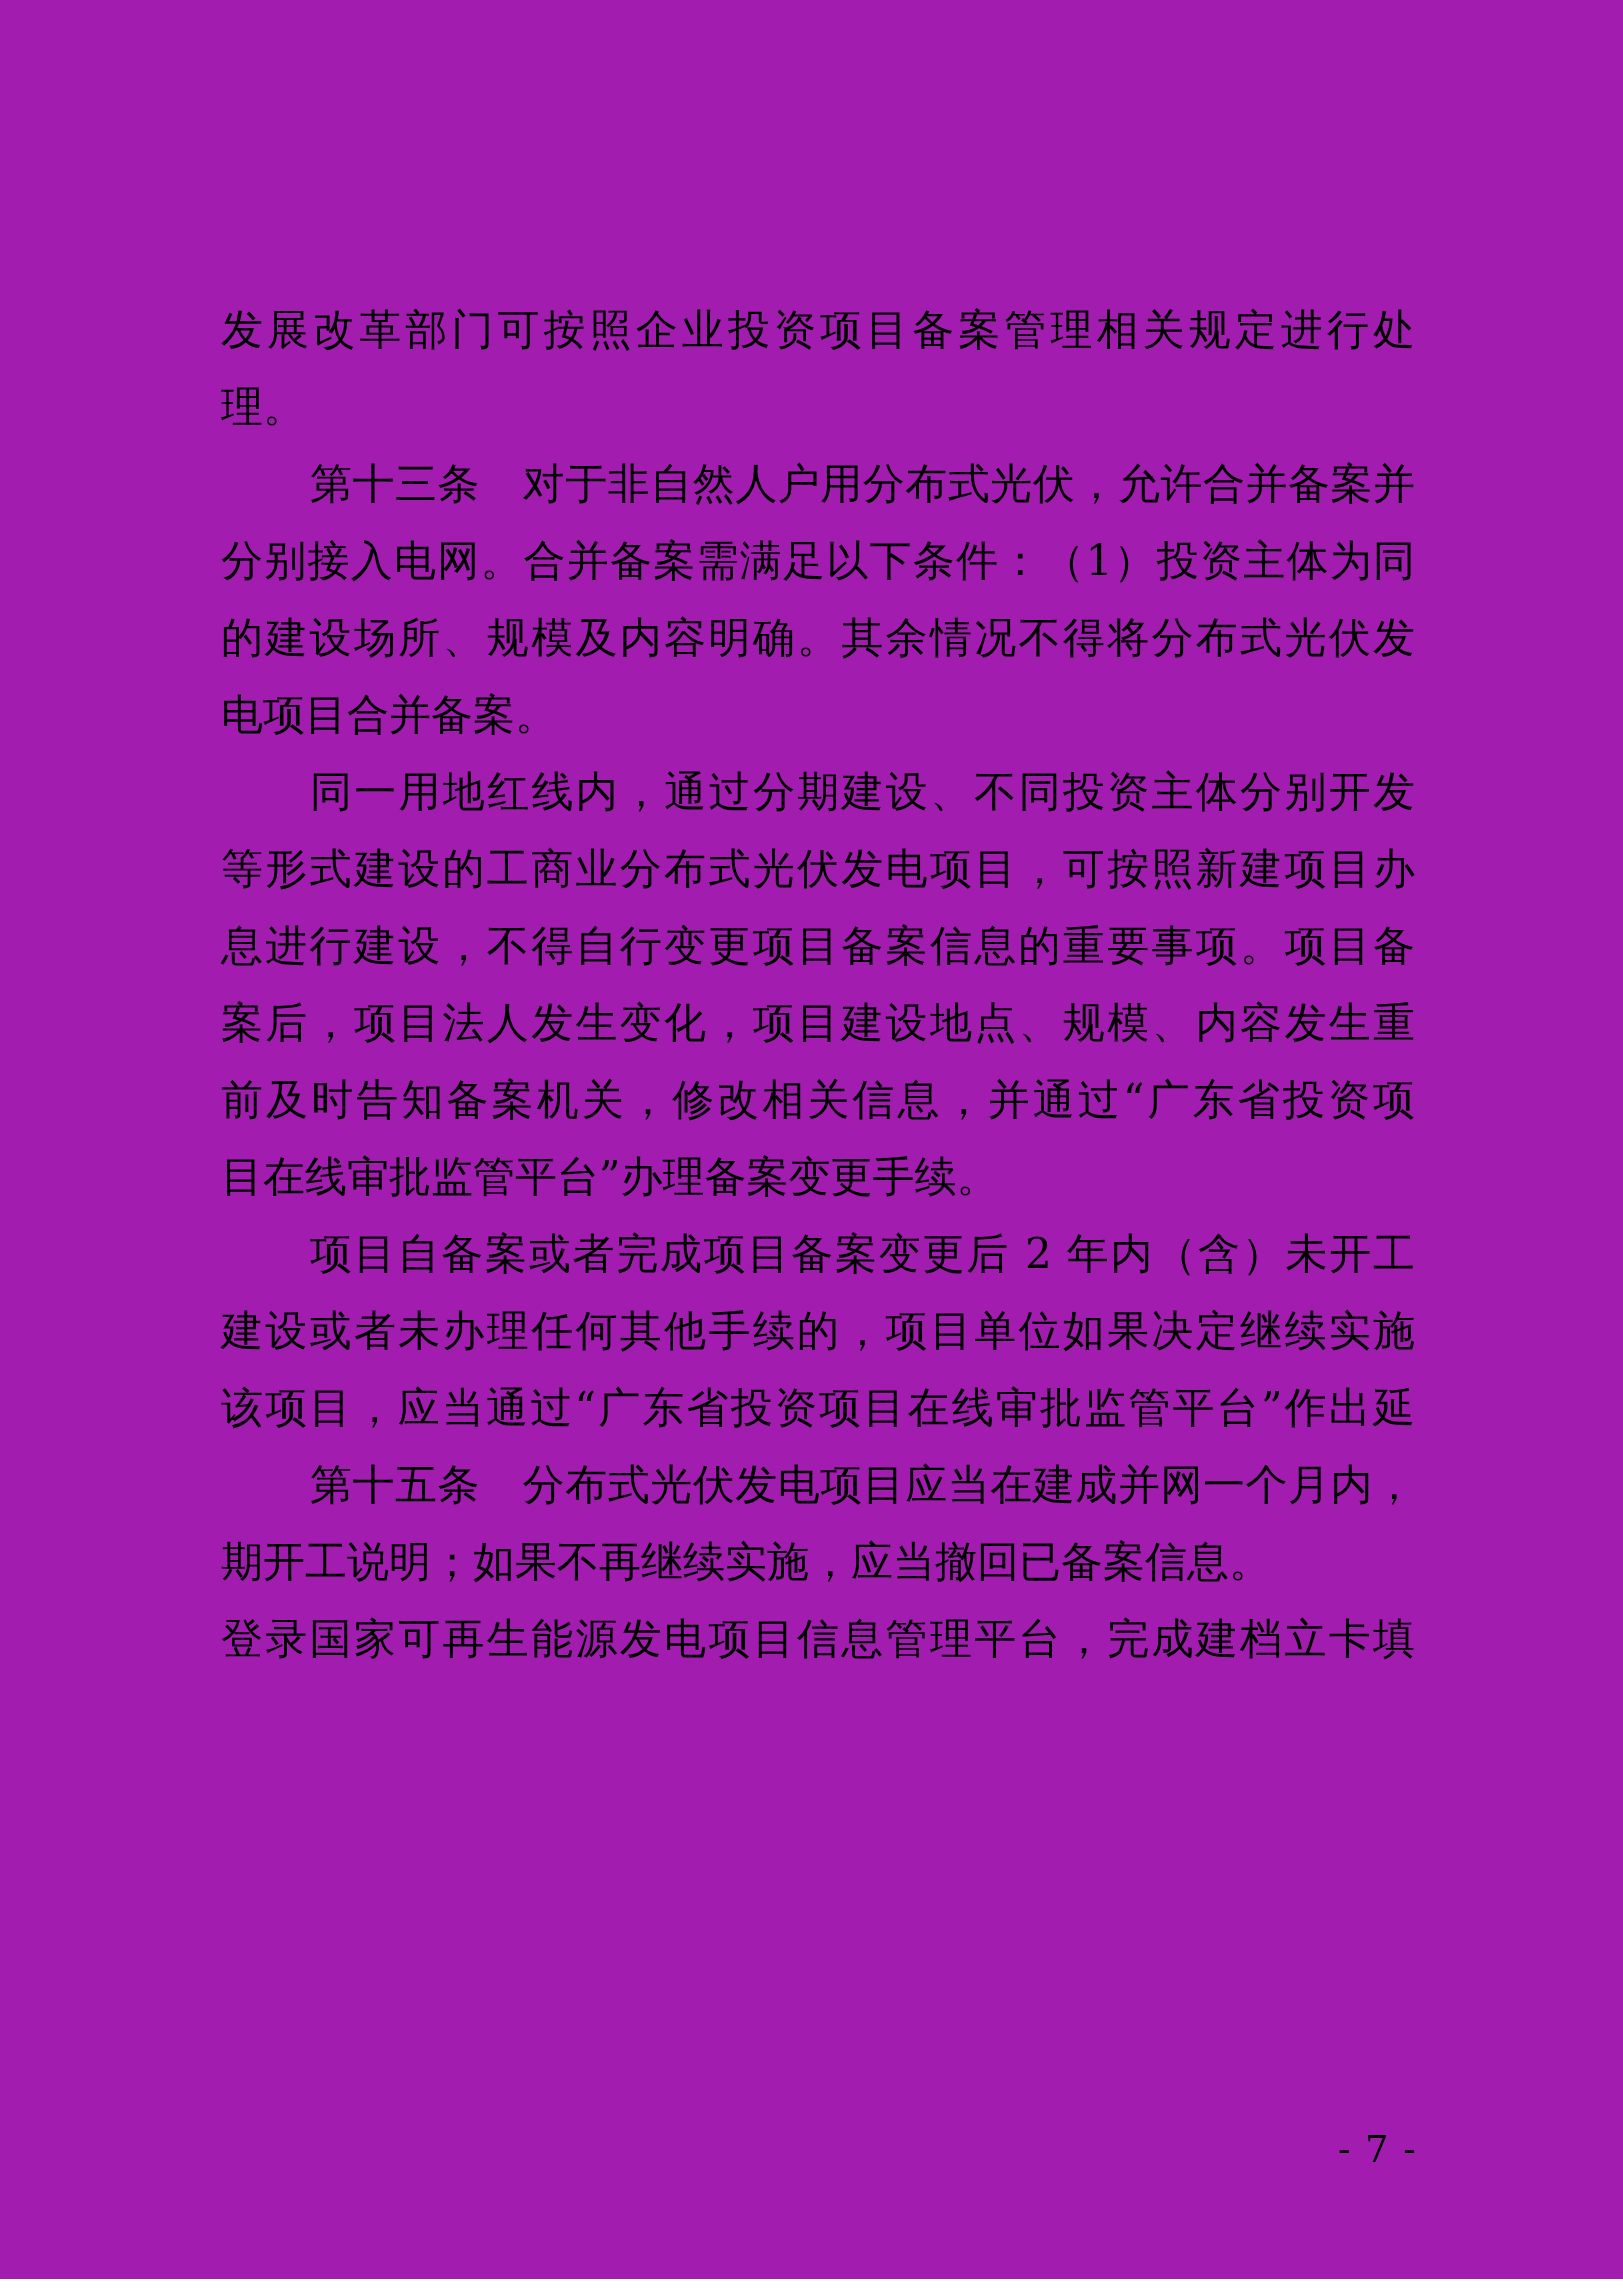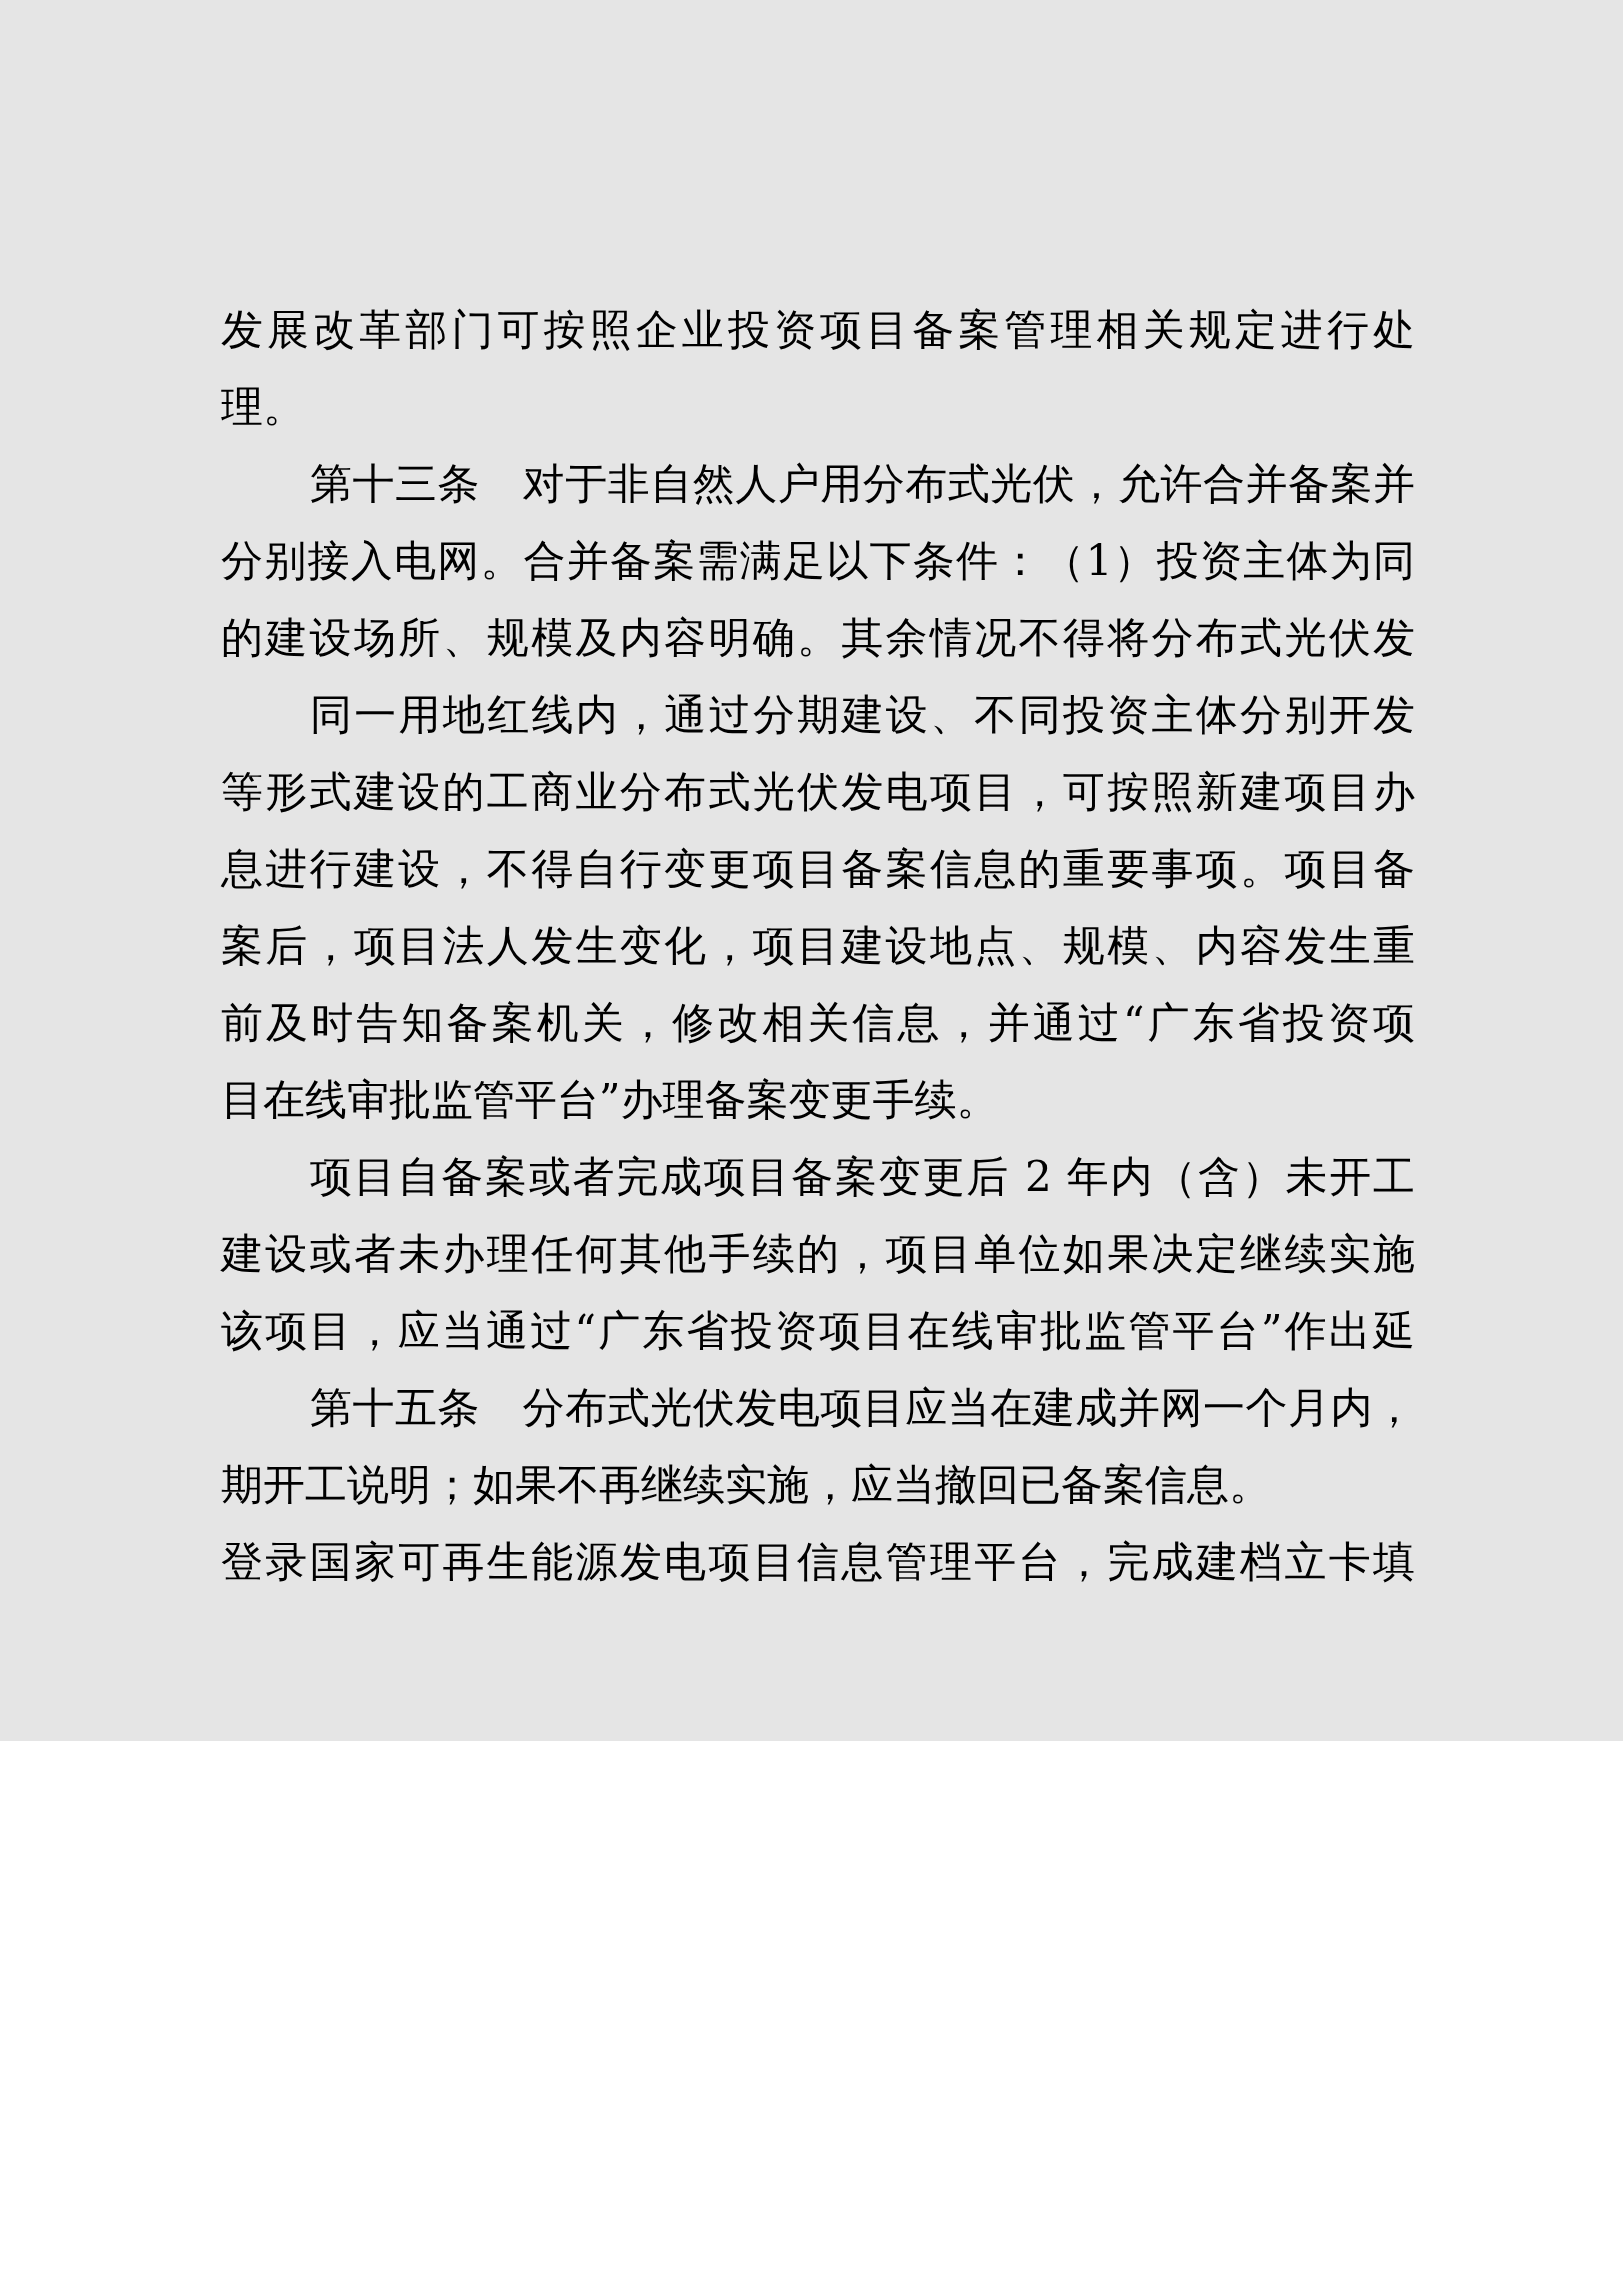--- a/index.html
+++ b/index.html
@@ -11,22 +11,22 @@
     height: 2295px;
     position: relative;
     background: #ffffff;
     color: #000000;
     font-family: "DejaVu Serif", serif;
   }
   .page {
     position: absolute;
     left: 0; top: 0;
     width: 1623px;
-    height: 1741px;
-    background: #e5e5e5;
+    height: 2279px;
+    background: #a21caf;
     overflow: hidden;
   }
   .text-block {
     position: absolute;
     left: 221px;
     top: 291px;
     width: 1194px;
   }
   .line {
     font-size: 42px;
@@ -60,20 +60,21 @@
 </head>
 <body>
 
 <div class="page">
   <div class="text-block" id="lines-host">
       <div class="line just"><span class="seg">发展改革部门可按照企业投资项目备案管理相关规定进行处</span></div>
       <div class="line"><span class="seg">理。</span></div>
       <div class="line indent just"><span class="seg-bold">第十三条</span><span class="seg">　对于非自然人户用分布式光伏，允许合并备案并</span></div>
       <div class="line just"><span class="seg">分别接入电网。合并备案需满足以下条件：（1）投资主体为同</span></div>
       <div class="line just"><span class="seg">的建设场所、规模及内容明确。其余情况不得将分布式光伏发</span></div>
+      <div class="line"><span class="seg">电项目合并备案。</span></div>
       <div class="line indent just"><span class="seg">同一用地红线内，通过分期建设、不同投资主体分别开发</span></div>
       <div class="line just"><span class="seg">等形式建设的工商业分布式光伏发电项目，可按照新建项目办</span></div>
       <div class="line just"><span class="seg">息进行建设，不得自行变更项目备案信息的重要事项。项目备</span></div>
       <div class="line just"><span class="seg">案后，项目法人发生变化，项目建设地点、规模、内容发生重</span></div>
       <div class="line just"><span class="seg">前及时告知备案机关，修改相关信息，并通过“广东省投资项</span></div>
       <div class="line"><span class="seg">目在线审批监管平台”办理备案变更手续。</span></div>
       <div class="line indent just"><span class="seg">项目自备案或者完成项目备案变更后 2 年内（含）未开工</span></div>
       <div class="line just"><span class="seg">建设或者未办理任何其他手续的，项目单位如果决定继续实施</span></div>
       <div class="line just"><span class="seg">该项目，应当通过“广东省投资项目在线审批监管平台”作出延</span></div>
       <div class="line indent just"><span class="seg-bold">第十五条</span><span class="seg">　分布式光伏发电项目应当在建成并网一个月内，</span></div>

